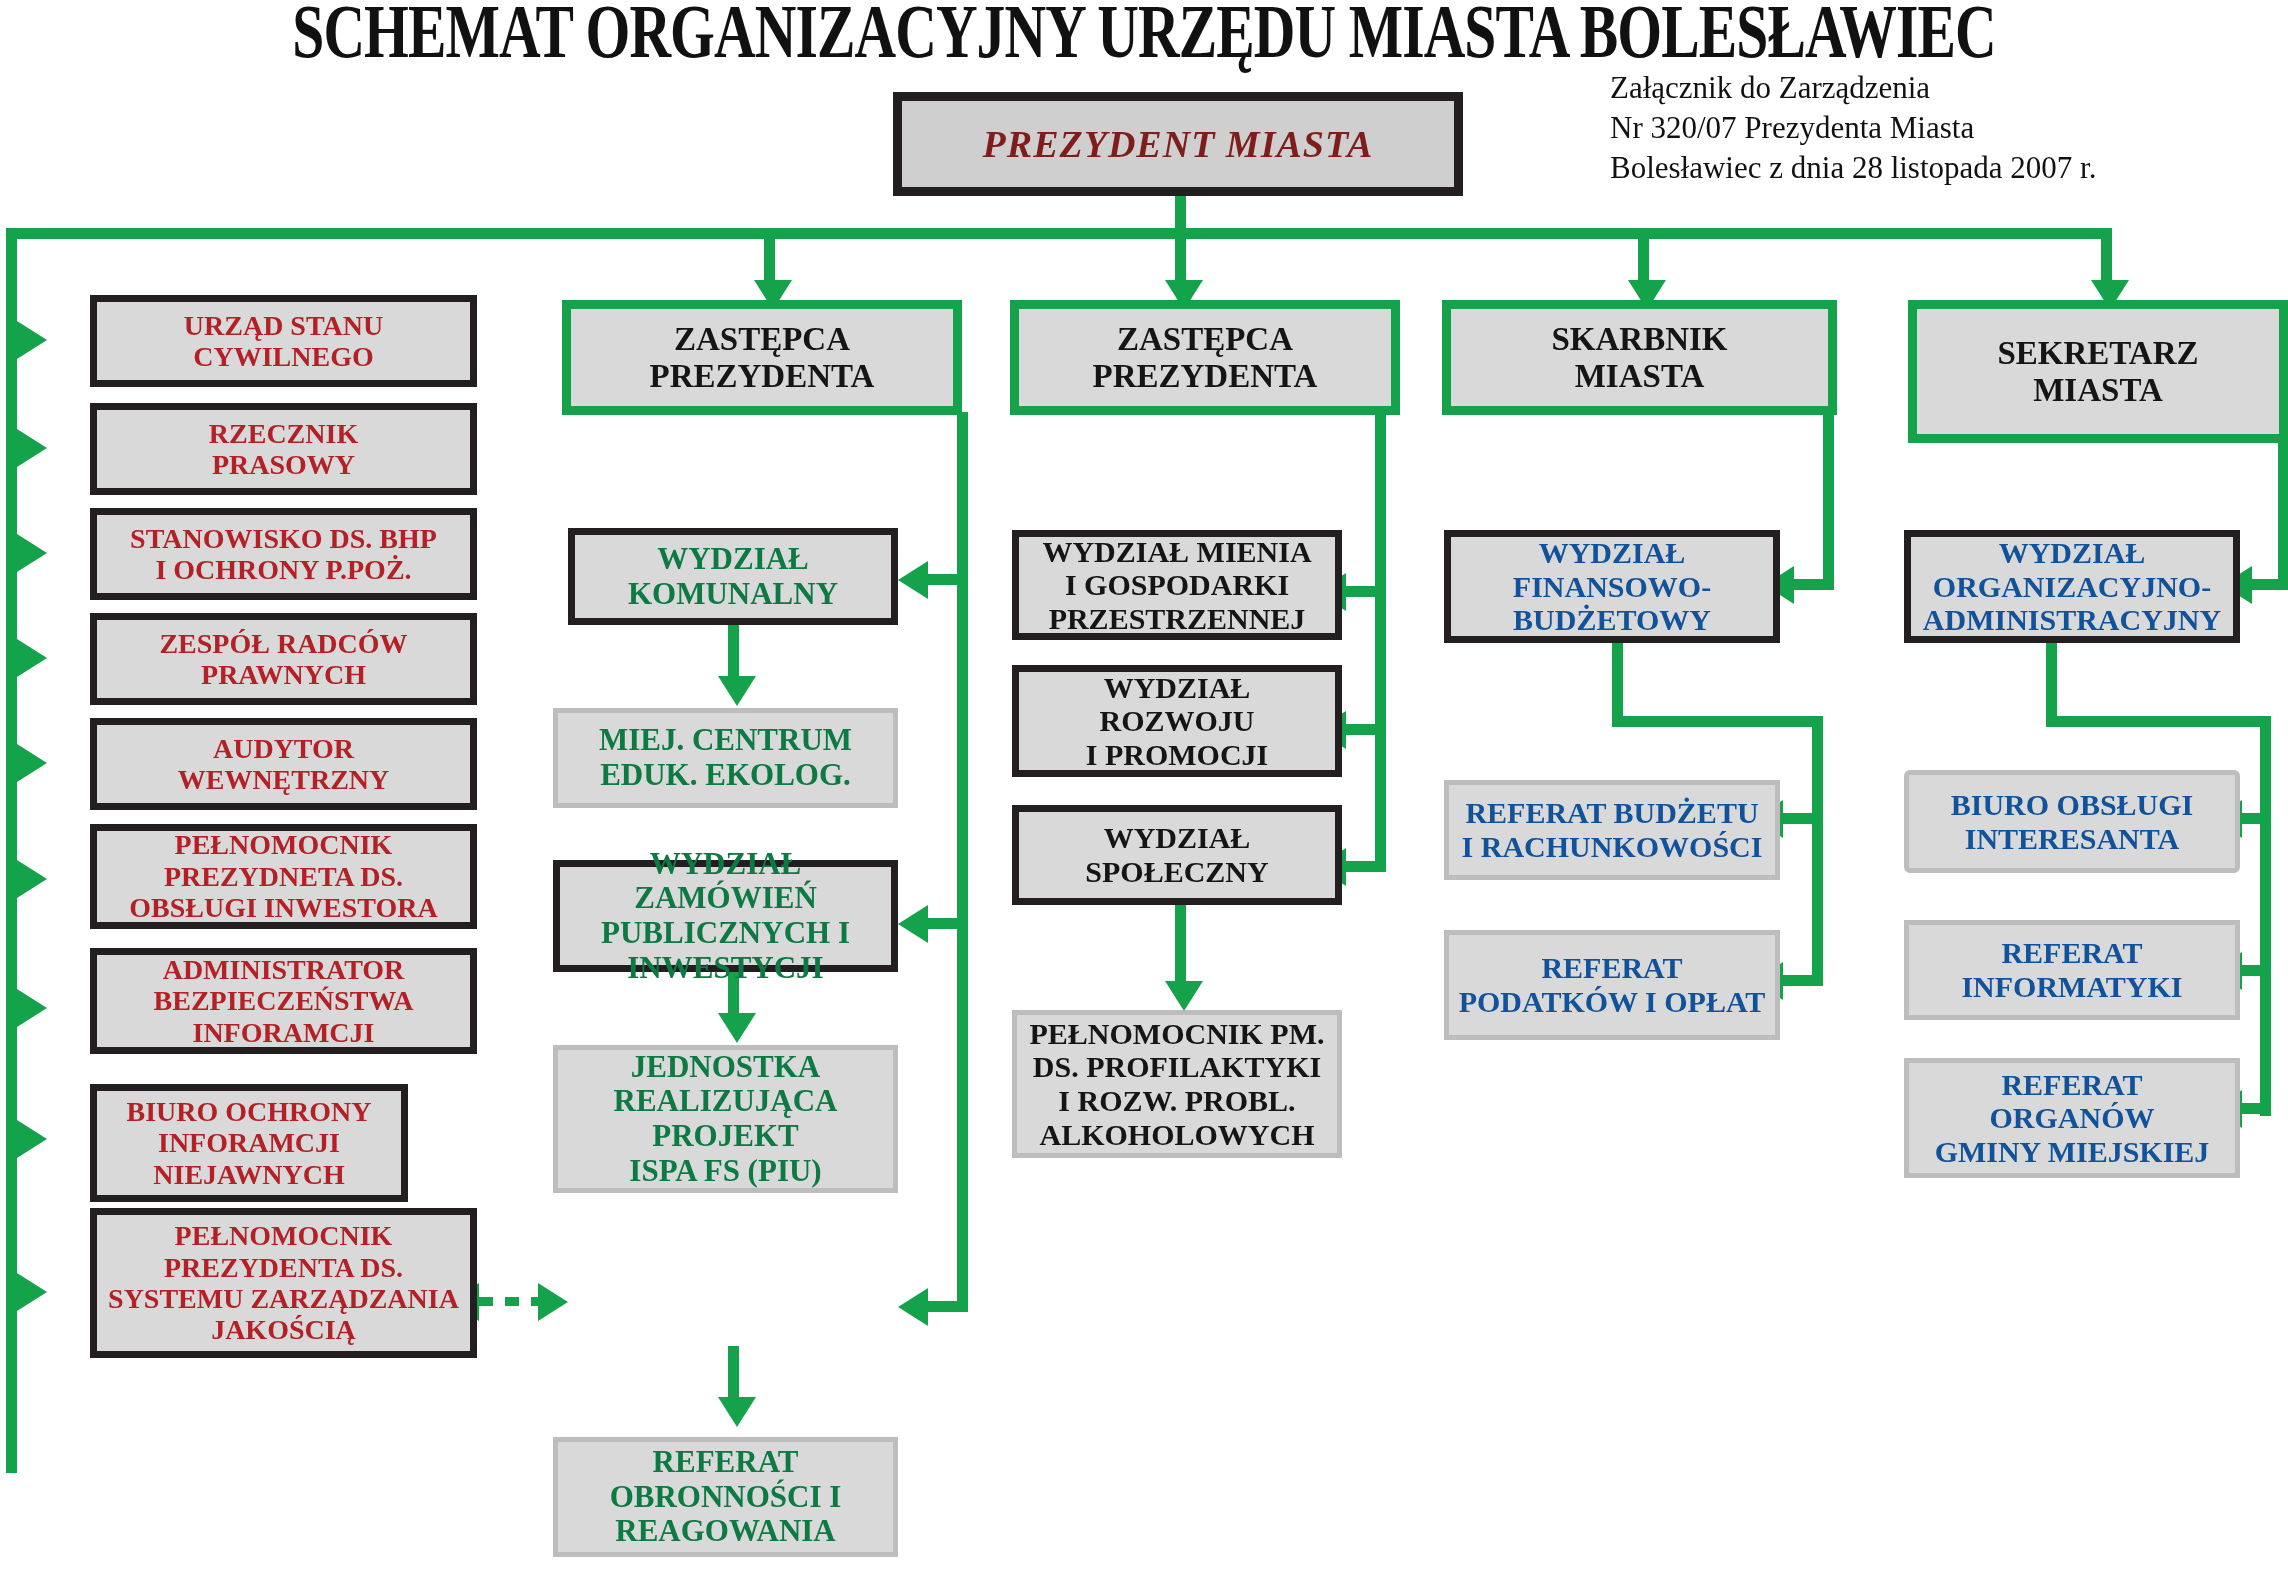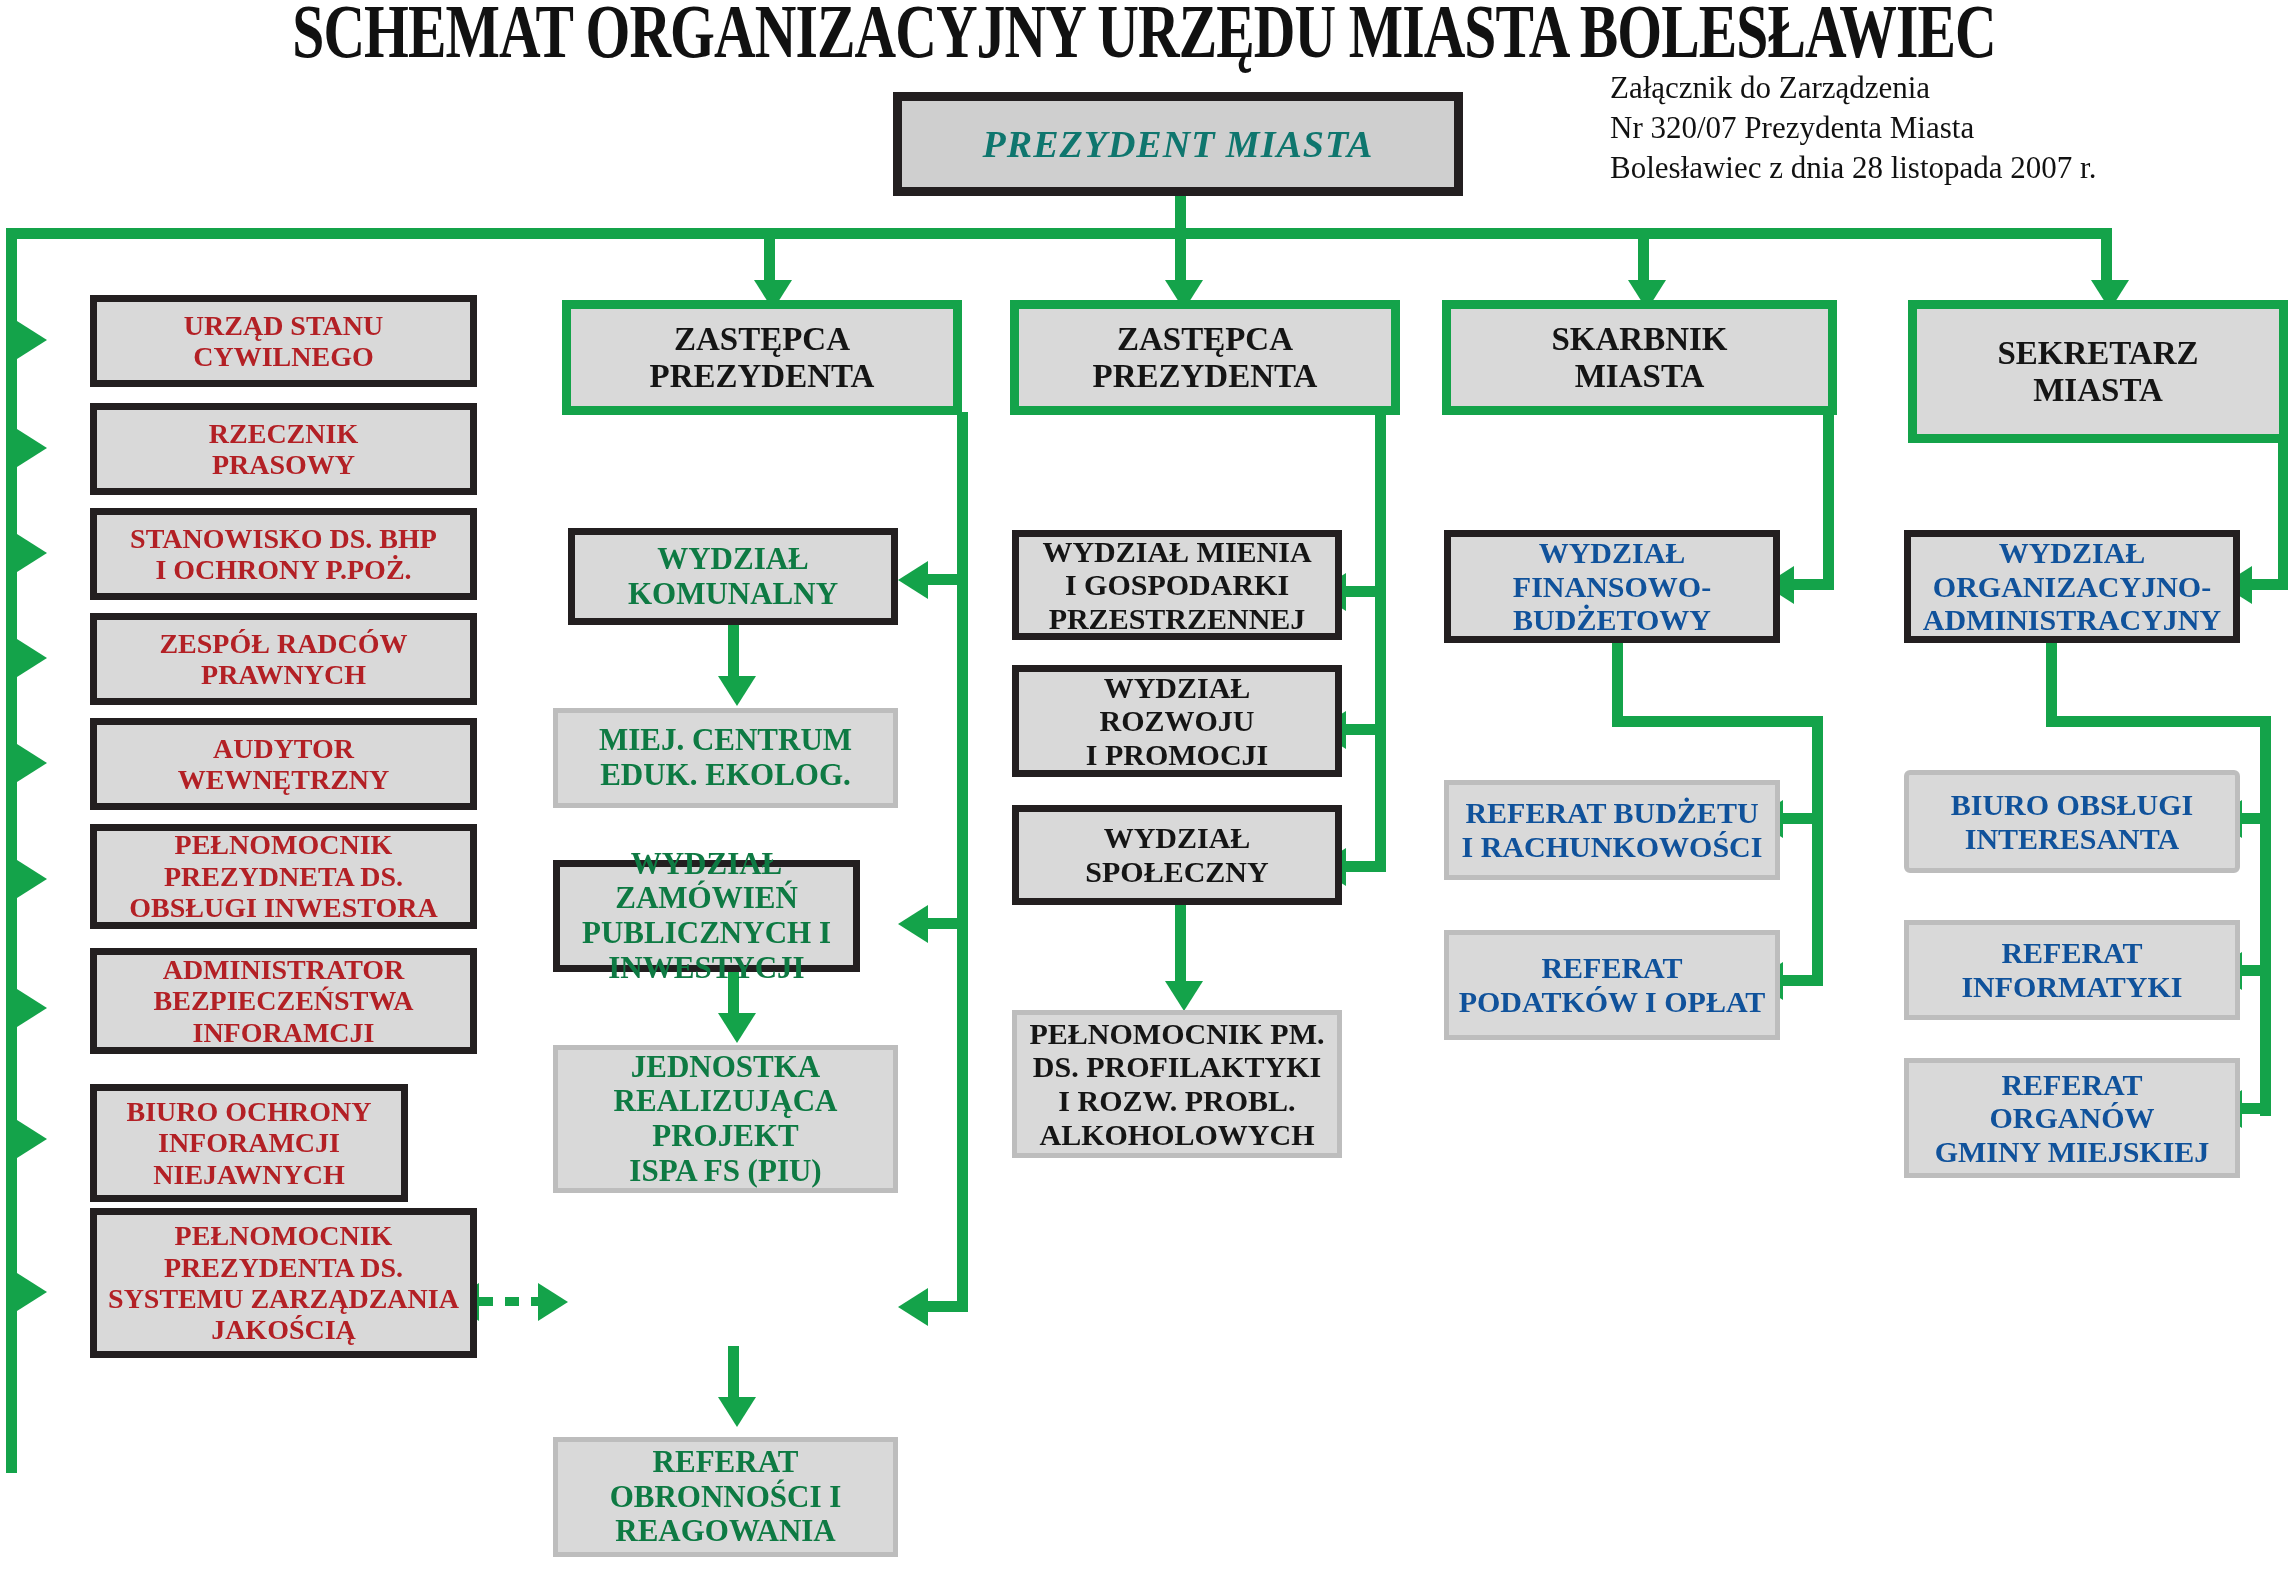--- a/index.html
+++ b/index.html
@@ -42,21 +42,21 @@
   }
   .b-black{border:7px solid #231f20;}
   .b-green{border:9px solid #14a34a;}
   .b-grey {border:5px solid #bdbdbd;}
   .b-prez {
     border:9px solid #231f20;
     background:#cfcfcf;
     font-style:italic;
     font-size:38px;
     letter-spacing:1px;
-    color:#0f766e;
+    color:#7f1d1d;
   }
   .t-red  {color:#b32025;margin-left:32px;}
   .t-green{color:#0e7a43;}
   .t-blue {color:#10529b;}
   .t-black{color:#151515;}
   .fs28{font-size:28px;}
   .fs30{font-size:30px;}
   .fs31{font-size:31px;}
   .fs33{font-size:33px;}
 
@@ -205,21 +205,21 @@
 NIEJAWNYCH</div>
   <div class="box b-black t-red fs28" style="left:58px;top:1208px;width:387px;height:150px;white-space:pre-line;">PEŁNOMOCNIK
 PREZYDENTA DS.
 SYSTEMU ZARZĄDZANIA
 JAKOŚCIĄ</div>
 
   <div class="box b-black t-green fs31" style="left:568px;top:528px;width:330px;height:97px;white-space:pre-line;">WYDZIAŁ
 KOMUNALNY</div>
   <div class="box b-grey t-green fs31" style="left:553px;top:708px;width:345px;height:100px;white-space:pre-line;">MIEJ. CENTRUM
 EDUK. EKOLOG.</div>
-  <div class="box b-black t-green fs31" style="left:553px;top:860px;width:307px;height:112px;white-space:pre-line;">WYDZIAŁ ZAMÓWIEŃ
+  <div class="box b-black t-green fs31" style="left:553px;top:860px;width:345px;height:112px;white-space:pre-line;">WYDZIAŁ ZAMÓWIEŃ
 PUBLICZNYCH I
 INWESTYCJI</div>
   <div class="box b-grey t-green fs31" style="left:553px;top:1045px;width:345px;height:148px;white-space:pre-line;">JEDNOSTKA
 REALIZUJĄCA
 PROJEKT
 ISPA FS (PIU)</div>
   <div class="box b-grey t-green fs31" style="left:553px;top:1437px;width:345px;height:120px;white-space:pre-line;">REFERAT
 OBRONNOŚCI I
 REAGOWANIA</div>
 

